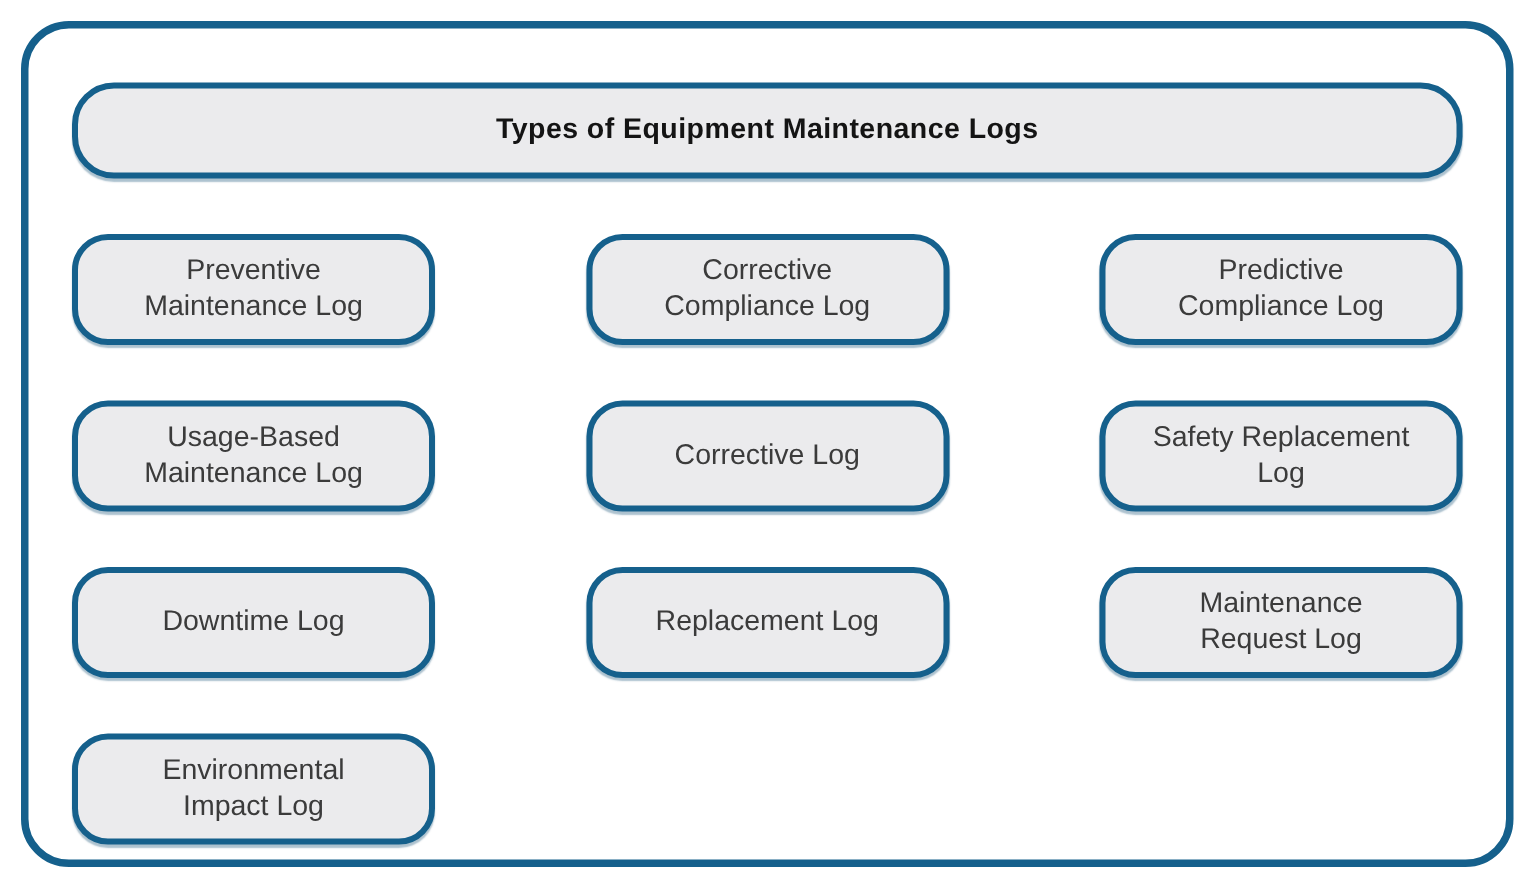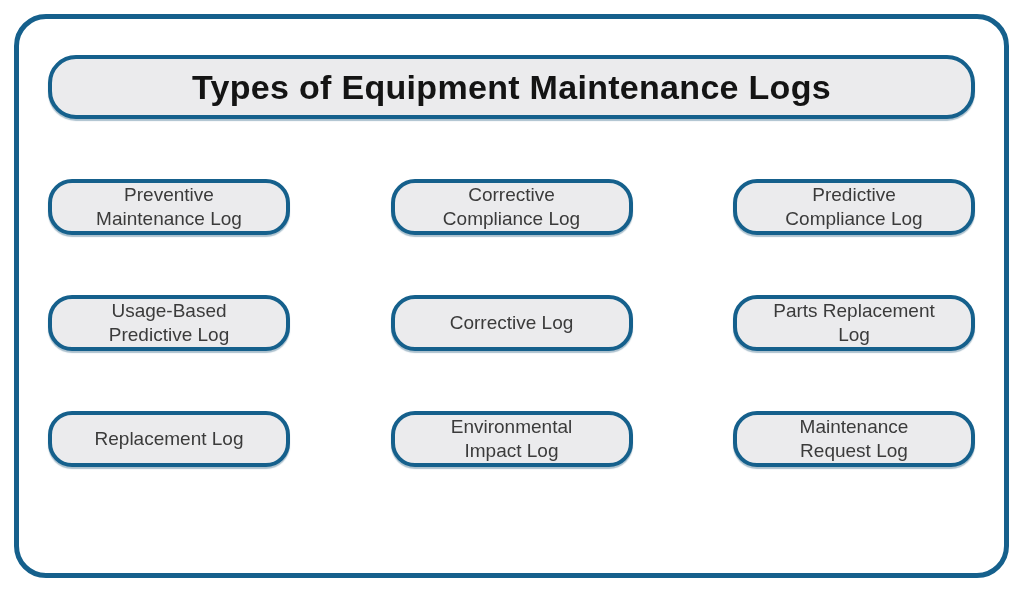--- a/index.html
+++ b/index.html
@@ -37,49 +37,48 @@
     box-sizing: border-box;
     border: 4px solid #15608c;
     border-radius: 28px;
     background: #ebebed;
     box-shadow: 0 2px 1px rgba(18, 76, 114, 0.35);
     display: flex;
     align-items: center;
     justify-content: center;
   }
   .title-text {
-    font-size: 34px;
+    font-size: 19px;
     font-weight: bold;
     letter-spacing: 0.3px;
     color: #141414;
     text-align: center;
   }
   .grid {
     position: absolute;
     left: 29px;
     top: 137px;
     width: 927px;
     display: grid;
     grid-template-columns: 242px 242px 242px;
     justify-content: space-between;
     row-gap: 37px;
   }
   .log-box {
     box-sizing: border-box;
-    height: 56px;
+    height: 74px;
     border: 4px solid #15608c;
     border-radius: 24px;
     background: #ebebed;
     box-shadow: 0 2px 1px rgba(18, 76, 114, 0.35);
     display: flex;
     align-items: center;
     justify-content: center;
     text-align: center;
     padding: 0 10px;
-    margin-top: 23px;
   }
   .log-label {
     font-size: 19px;
     line-height: 24px;
     color: #3b3b3b;
     white-space: pre-line;
   }
 </style>
 </head>
 <body>
@@ -99,36 +98,39 @@
       <div class="log-box">
         <div class="log-label">Corrective
 Compliance Log</div>
       </div>
       <div class="log-box">
         <div class="log-label">Predictive
 Compliance Log</div>
       </div>
       <div class="log-box">
         <div class="log-label">Usage-Based
-Predictive Log</div>
+Maintenance Log</div>
       </div>
       <div class="log-box">
         <div class="log-label">Corrective Log</div>
       </div>
       <div class="log-box">
-        <div class="log-label">Parts Replacement
+        <div class="log-label">Safety Replacement
 Log</div>
+      </div>
+      <div class="log-box">
+        <div class="log-label">Downtime Log</div>
       </div>
       <div class="log-box">
         <div class="log-label">Replacement Log</div>
       </div>
       <div class="log-box">
+        <div class="log-label">Maintenance
+Request Log</div>
+      </div>
+      <div class="log-box">
         <div class="log-label">Environmental
 Impact Log</div>
-      </div>
-      <div class="log-box">
-        <div class="log-label">Maintenance
-Request Log</div>
       </div>
     </div>
 
   </div>
 </div>
 
 </body></html>

